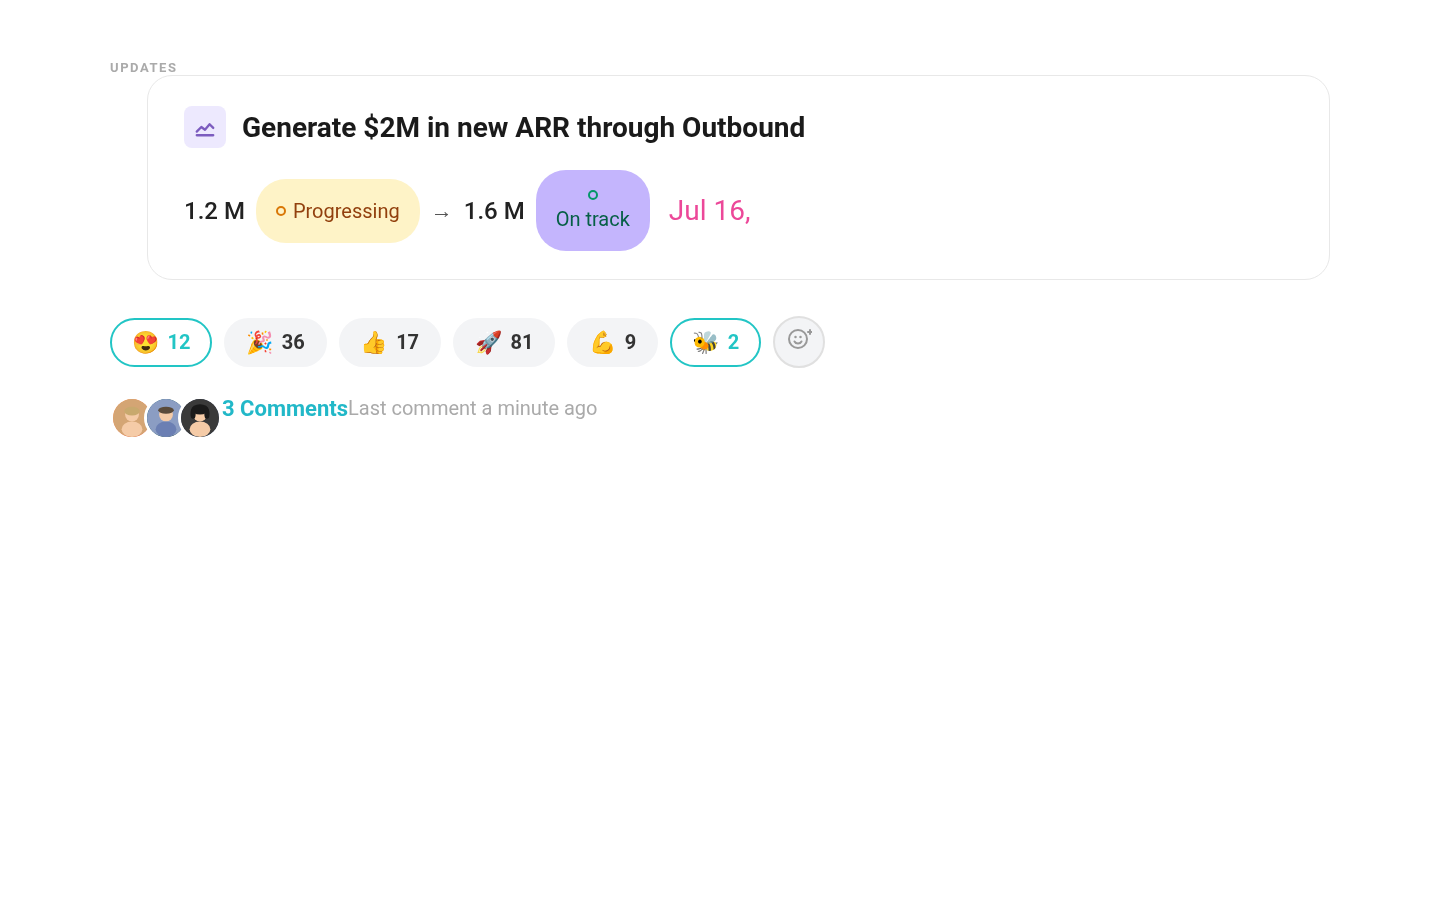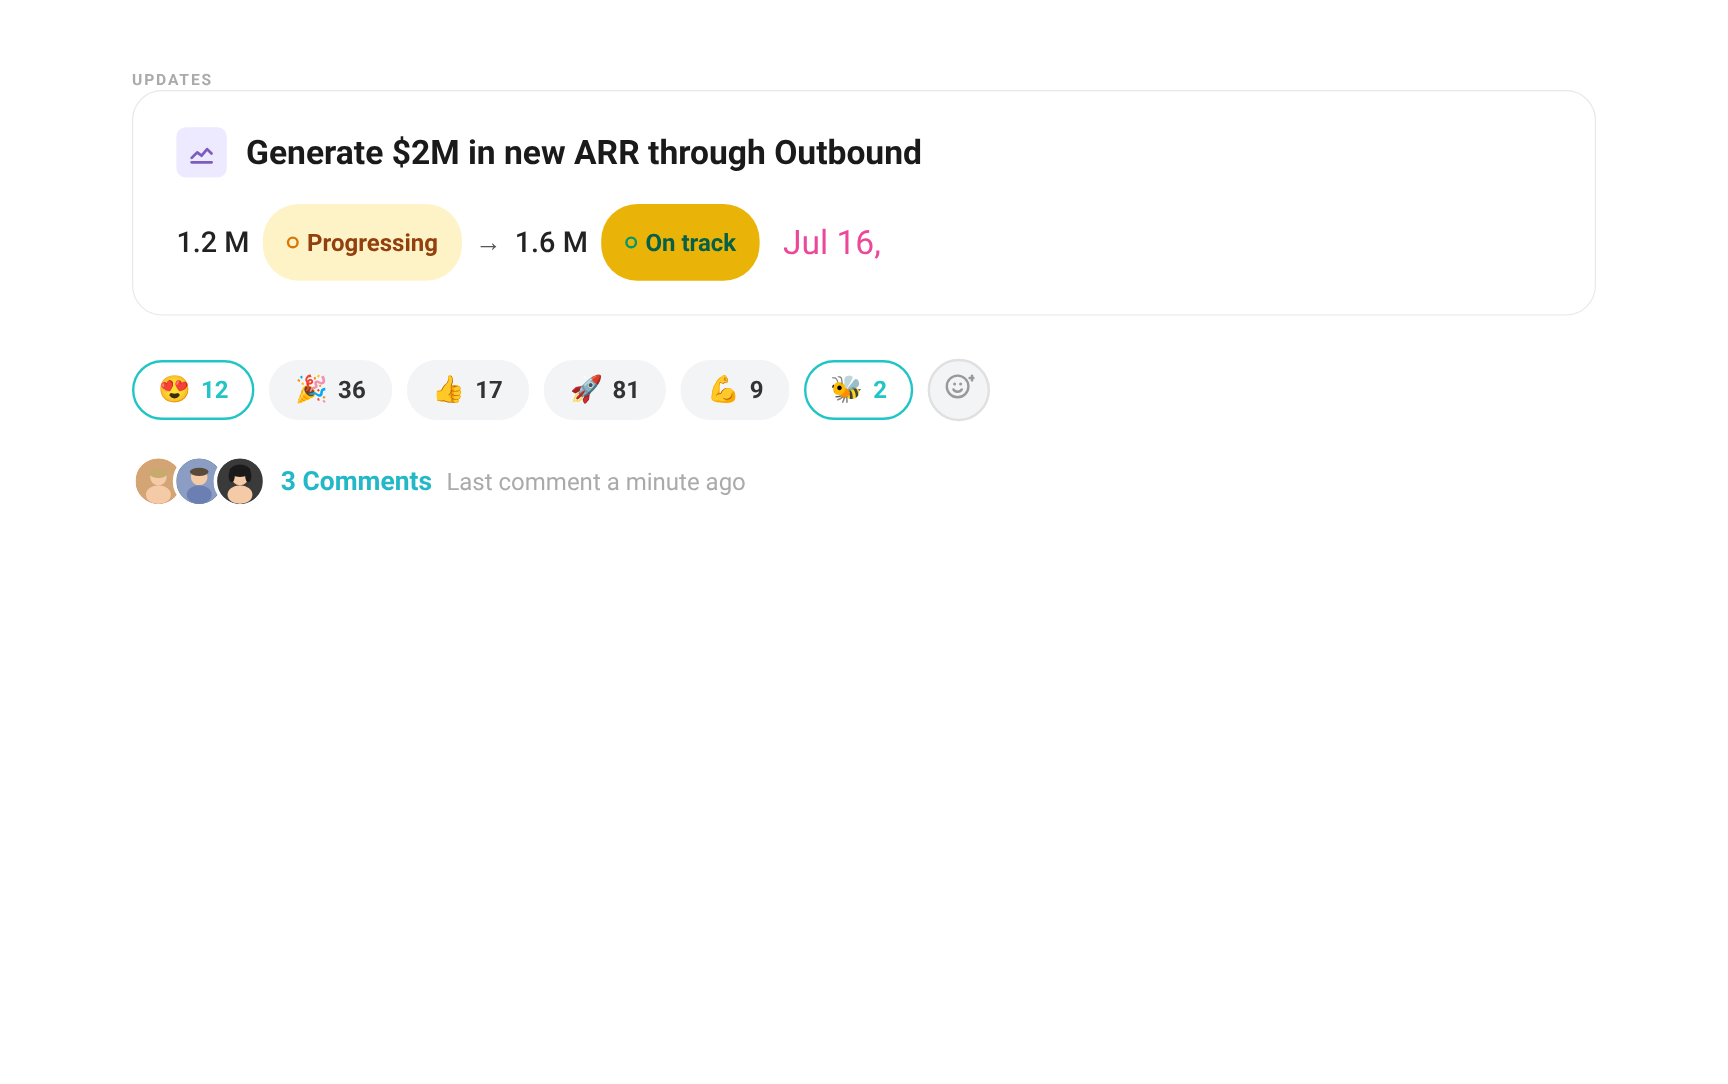--- a/index.html
+++ b/index.html
@@ -23,20 +23,21 @@
       letter-spacing: 0.12em;
       text-transform: uppercase;
     }
 
     .update-card {
       background: #ffffff;
       border: 1.5px solid #e8e8e8;
       border-radius: 25px;
       padding: 30px 36px 28px 36px;
       margin-bottom: 36px;
+      margin-left: 37px;
     }
 
     .update-title-row {
       display: flex;
       align-items: center;
       gap: 16px;
       margin-bottom: 22px;
     }
 
     .update-icon {
@@ -74,40 +75,41 @@
       color: #222222;
     }
 
     .badge {
       display: inline-flex;
       align-items: center;
       gap: 7px;
       padding: 20px 20px;
       border-radius: 30px;
       font-size: 20px;
-      font-weight: 700;
+      font-weight: 400;
     }
 
     .badge-progressing {
       background: #fef3c7;
       color: #92400e;
     }
 
     .badge-progressing .dot {
       width: 10px;
       height: 10px;
       border-radius: 50%;
       border: 2.5px solid #d97706;
       background: transparent;
       flex-shrink: 0;
     }
 
     .badge-ontrack {
-      background: #eab308;
+      background: #c4b5fd;
       color: #065f46;
+      flex-direction: column;
     }
 
     .badge-ontrack .dot {
       width: 10px;
       height: 10px;
       border-radius: 50%;
       border: 2.5px solid #059669;
       background: transparent;
       flex-shrink: 0;
     }
@@ -173,22 +175,22 @@
       background: #f3f4f6;
       border: 2px solid #e0e0e0;
       cursor: pointer;
       font-size: 20px;
       color: #888888;
     }
 
     
     .comments-row {
       display: flex;
-      align-items: center;
-      gap: 12px;
+      align-items: flex-start;
+      gap: 0;
     }
 
     .avatars {
       display: flex;
       align-items: center;
     }
 
     .avatar {
       width: 44px;
       height: 44px;

